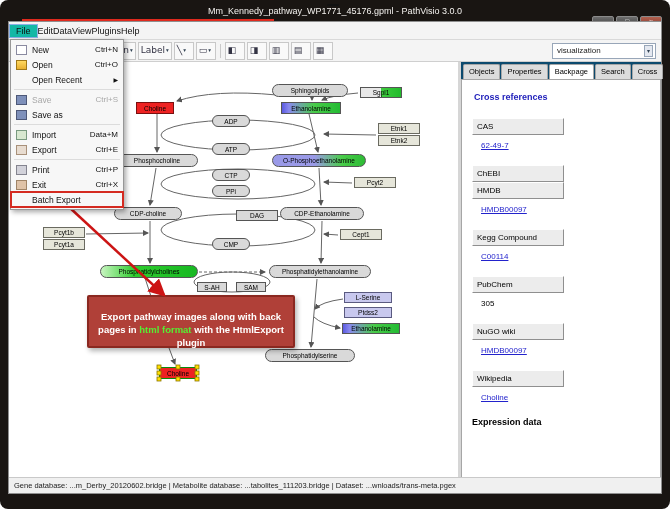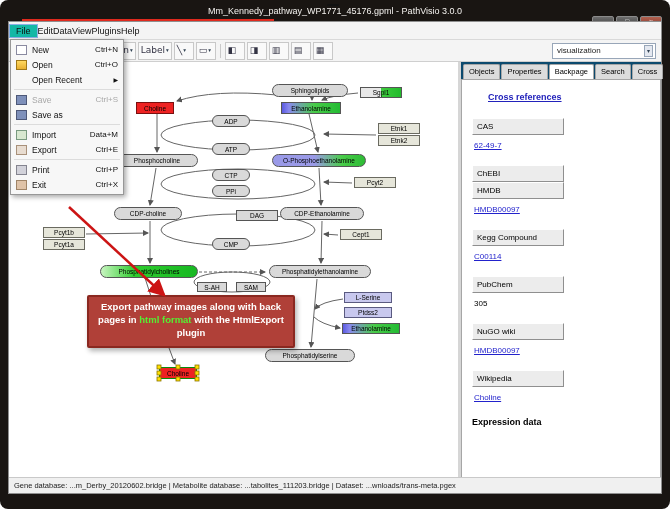--- a/index.html
+++ b/index.html
@@ -43,24 +43,24 @@
   .main{position:absolute;left:0;top:40px;right:0;bottom:15px;}
   .canvas{position:absolute;left:0;top:0;width:449px;height:100%;background:#fff;overflow:hidden;}
   .splitter{position:absolute;left:449px;top:0;width:3px;height:100%;background:#d6d6d6;}
   .panel{position:absolute;left:452px;top:0;right:0;bottom:0;background:#0c4a6e;}
   .tabs{display:flex;height:15px;font-size:7.5px;padding:2px 0 0 2px;}
   .tab{padding:2px 5px 1px 5px;border:1px solid #a6a6a6;border-bottom:none;background:#dcdcdc;
     border-radius:2px 2px 0 0;margin-right:1px;white-space:nowrap;}
   .tab.active{background:#ffffff;}
   .panel-content{position:absolute;left:0;top:17px;right:0;bottom:0;background:#fff;
     border:1px solid #a6a6a6;overflow:hidden;padding:6px 0 0 10px;}
-  .bp-heading{color:#2222bb;font-weight:bold;font-size:9px;margin:6px 0 16px 16px;text-decoration:underline;}
+  .bp-heading{color:#2222bb;font-weight:bold;font-size:9px;margin:6px 0 16px 2px;}
   .bp-header{width:92px;background:#ececec;border:1px solid #8f8f8f;border-top-color:#fff;
     border-left-color:#fff;font-size:8px;padding:3px 4px;color:#000;box-sizing:border-box;}
-  .bp-value{font-size:8px;margin:6px 0 15px 2px;color:#000;}
+  .bp-value{font-size:8px;margin:6px 0 15px 9px;color:#000;}
   .bp-value.link{color:#2222cc;text-decoration:underline;cursor:pointer;}
   .bp-footer{font-weight:bold;font-size:9px;margin-top:2px;color:#000;}
   .statusbar{position:absolute;left:0;bottom:0;right:0;height:15px;background:#f0f0f0;
     border-top:1px solid #c9c9c9;font-size:7.5px;color:#222;display:flex;align-items:center;
     padding:0 5px;white-space:nowrap;overflow:hidden;}
   
   .file-menu{position:absolute;left:1px;top:17px;width:112px;background:#f7f7f7;
     border:1px solid #979797;box-shadow:2px 2px 5px rgba(0,0,0,.35);z-index:100;
     padding:2px 0;font-size:8.5px;color:#111;}
   .mi{display:flex;align-items:center;height:15px;padding:0 5px;}
@@ -92,21 +92,21 @@
   .node.green{background:linear-gradient(90deg,#c8f5c0 0%,#2ecc2e 35%,#17b822 100%);}
   .node.green-grad{background:linear-gradient(90deg,#5a5ae0 0%,#8a8aee 12%,#49cc49 55%,#23bb33 100%);}
   .node.blue-green{background:linear-gradient(90deg,#9a9ae8 0%,#9a9ae8 45%,#49cc49 75%,#2dbb35 100%);}
   .node.red{background:#ee2222;border-color:#7a1010;}
   .node.beige{background:#e6e6da;border-color:#6a6a60;}
   .node.lavender{background:#c8c8ee;border-color:#5a5a80;}
   .node.half-green{background:linear-gradient(90deg,#e8e8e8 0%,#e8e8e8 50%,#3ecc3e 50%,#22bb2c 100%);}
   .node.selected{border-color:#0a8a0a;}
   .callout{position:absolute;left:78px;top:233px;width:208px;height:53px;background:#b04038;
     border:2px solid #8a2820;border-radius:2px;color:#fff;font-weight:bold;font-size:9.5px;
-    text-align:center;padding:4px 8px;box-sizing:border-box;line-height:1.35;z-index:30;
+    text-align:center;padding:14px 8px;box-sizing:border-box;line-height:1.35;z-index:30;
     box-shadow:2px 3px 5px rgba(0,0,0,.3);}
   .callout .hl{color:#55ee33;}
 </style>
 </head>
 <body>
 
 <div class="frame" data-name="app-window">
 
   <div class="titlebar" data-name="titlebar">
     <div class="app-icon" data-name="app-icon"></div>
@@ -345,20 +345,25 @@
         <div class="mi" data-name="menu-item-print">
           <span class="ico" data-name="print-icon"></span>
           <span class="lbl" data-name="menu-item-label">Print</span>
           <span class="sc" data-name="menu-item-shortcut">Ctrl+P</span>
         </div>
         <div class="mi" data-name="menu-item-exit">
           <span class="ico" data-name="exit-icon"></span>
           <span class="lbl" data-name="menu-item-label">Exit</span>
           <span class="sc" data-name="menu-item-shortcut">Ctrl+X</span>
         </div>
+        <div class="mi highlighted" data-name="menu-item-batch-export">
+          <span class="ico" data-name="batch-export-icon"></span>
+          <span class="lbl" data-name="menu-item-label">Batch Export</span>
+          <span class="sc" data-name="menu-item-shortcut"></span>
+        </div>
       </div>
 
     <div class="statusbar" data-name="statusbar">
       <span data-name="statusbar-text">Gene database: ...m_Derby_20120602.bridge | Metabolite database: ...tabolites_111203.bridge | Dataset: ...wnloads/trans-meta.pgex</span>
     </div>
 
   </div>
 </div>
 
 </body></html>

